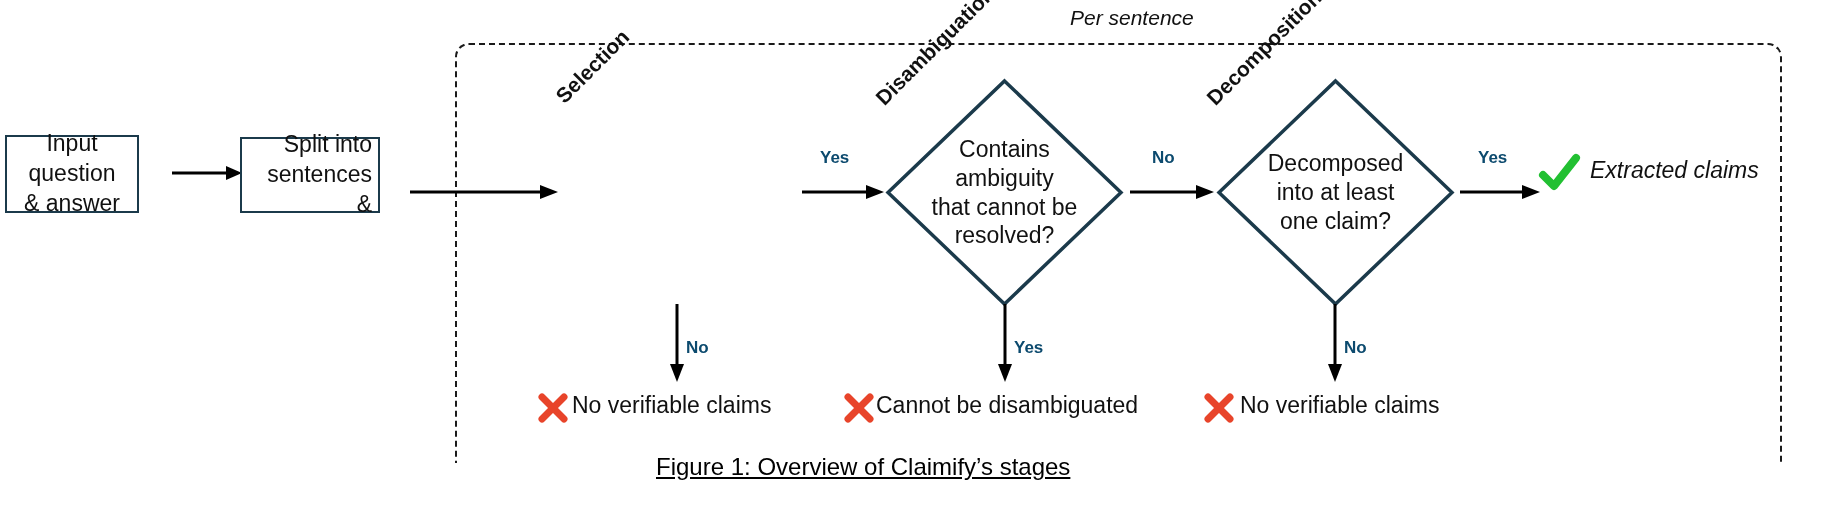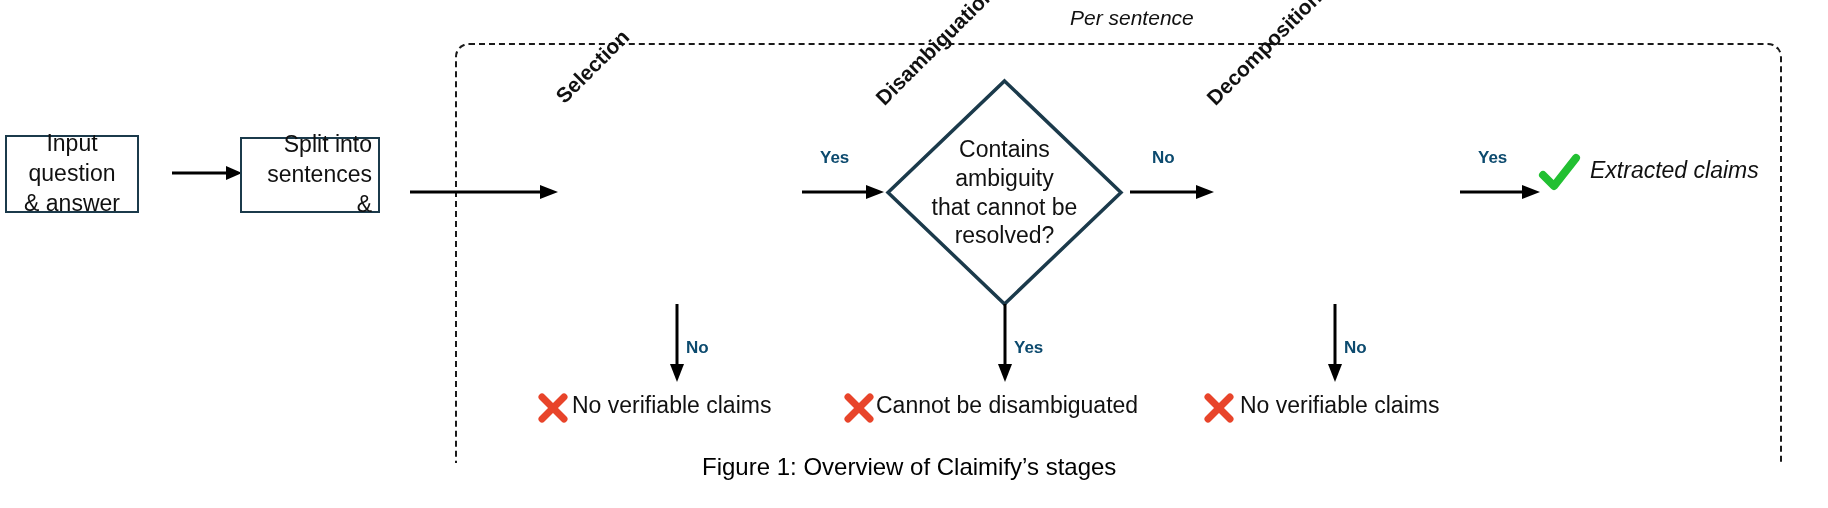--- a/index.html
+++ b/index.html
@@ -149,20 +149,32 @@
     <polygon points="68,7 86,14 68,21" fill="#000"></polygon>
   </svg>
   <div class="edge-label" style="left:1152px; top:148px;">No</div>
 
   <svg style="position:absolute; left:990px; top:302px;" width="30" height="82">
     <line x1="15" y1="2" x2="15" y2="64" stroke="#000" stroke-width="3"></line>
     <polygon points="8,62 15,80 22,62" fill="#000"></polygon>
   </svg>
   <div class="edge-label" style="left:1014px; top:338px;">Yes</div>
 
+  <div class="diamond-wrap" style="left:1216px; top:78px; width:239px; height:229px;">
+    <svg class="diamond-shape" width="239" height="229">
+      <polygon points="119.5,3 236,114.5 119.5,226 3,114.5" fill="#ffffff" stroke="#1b3a4b" stroke-width="3.5"></polygon>
+    </svg>
+    <div class="diamond-text">
+      <span>
+        <span>Decomposed</span><br>
+        <span>into at least</span><br>
+        <span>one claim?</span>
+      </span>
+    </div>
+  </div>
   <div class="stage-label" style="left:1219px; top:86px;">Decomposition</div>
 
   <svg style="position:absolute; left:1458px; top:178px;" width="84" height="30">
     <line x1="2" y1="14" x2="66" y2="14" stroke="#000" stroke-width="3"></line>
     <polygon points="64,7 82,14 64,21" fill="#000"></polygon>
   </svg>
   <div class="edge-label" style="left:1478px; top:148px;">Yes</div>
 
   <svg style="position:absolute; left:1320px; top:302px;" width="30" height="82">
     <line x1="15" y1="2" x2="15" y2="64" stroke="#000" stroke-width="3"></line>
@@ -186,15 +198,15 @@
     <line x1="28" y1="6" x2="6" y2="28" stroke="#E8442A" stroke-width="7" stroke-linecap="round"></line>
   </svg>
   <div class="term-text" style="left:876px; top:392px;">Cannot be disambiguated</div>
 
   <svg style="position:absolute; left:1202px; top:391px;" width="34" height="34">
     <line x1="6" y1="6" x2="28" y2="28" stroke="#E8442A" stroke-width="7" stroke-linecap="round"></line>
     <line x1="28" y1="6" x2="6" y2="28" stroke="#E8442A" stroke-width="7" stroke-linecap="round"></line>
   </svg>
   <div class="term-text" style="left:1240px; top:392px;">No verifiable claims</div>
 
-  <div class="caption" style="left:702px; top:453px;">Figure 1: Overview of Claimify’s stages</div>
+  <div class="caption" style="left:656px; top:453px;text-decoration:underline;">Figure 1: Overview of Claimify’s stages</div>
 
 </div>
 
 </body></html>

